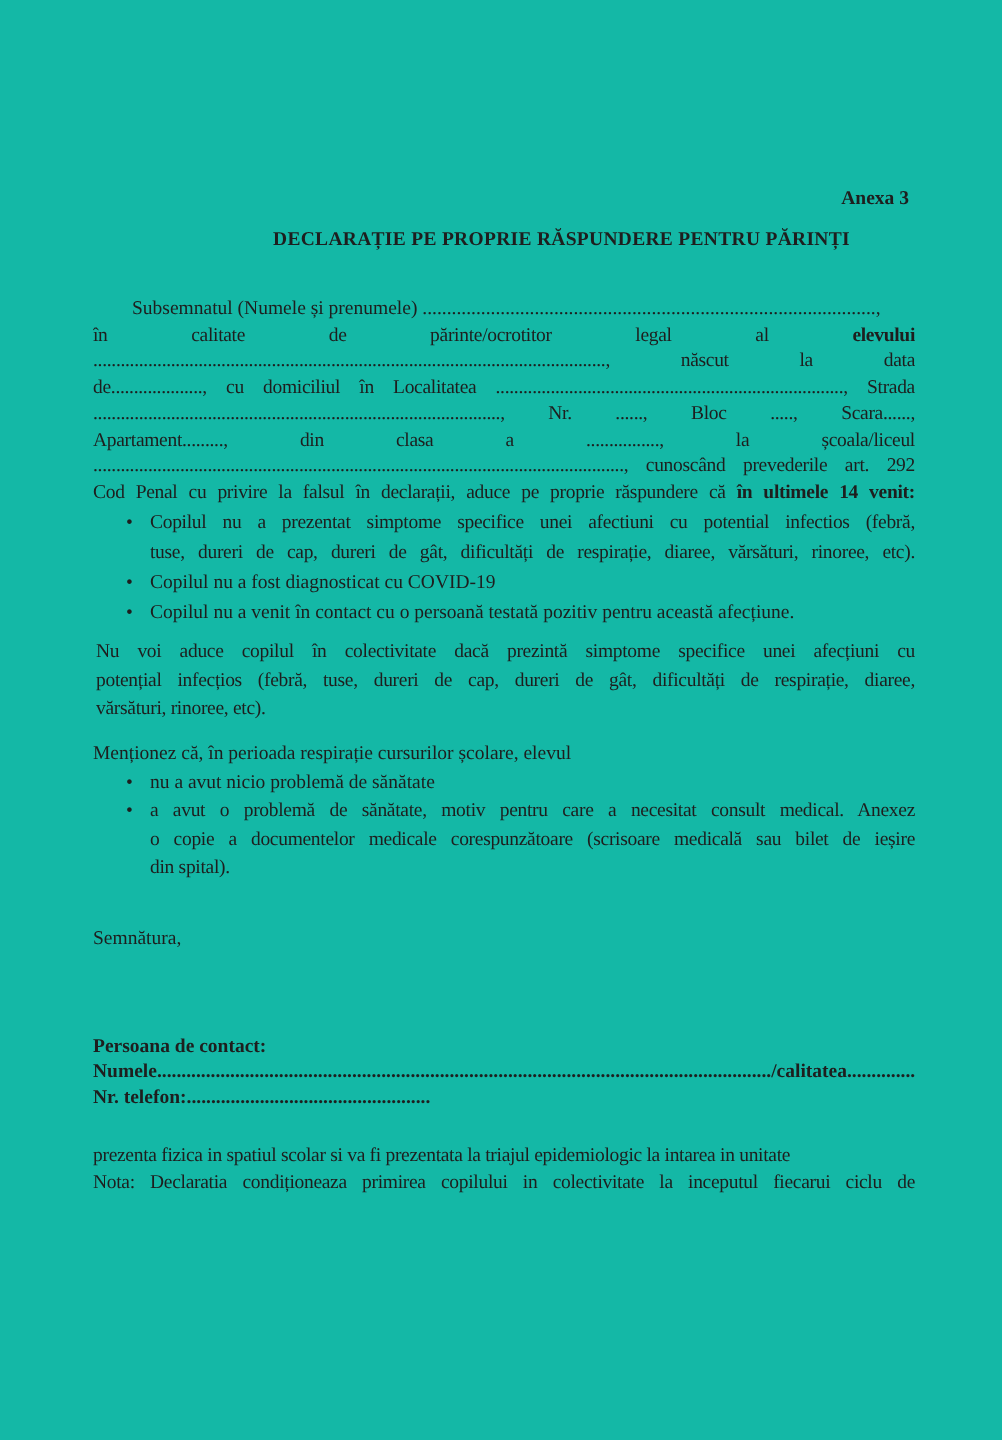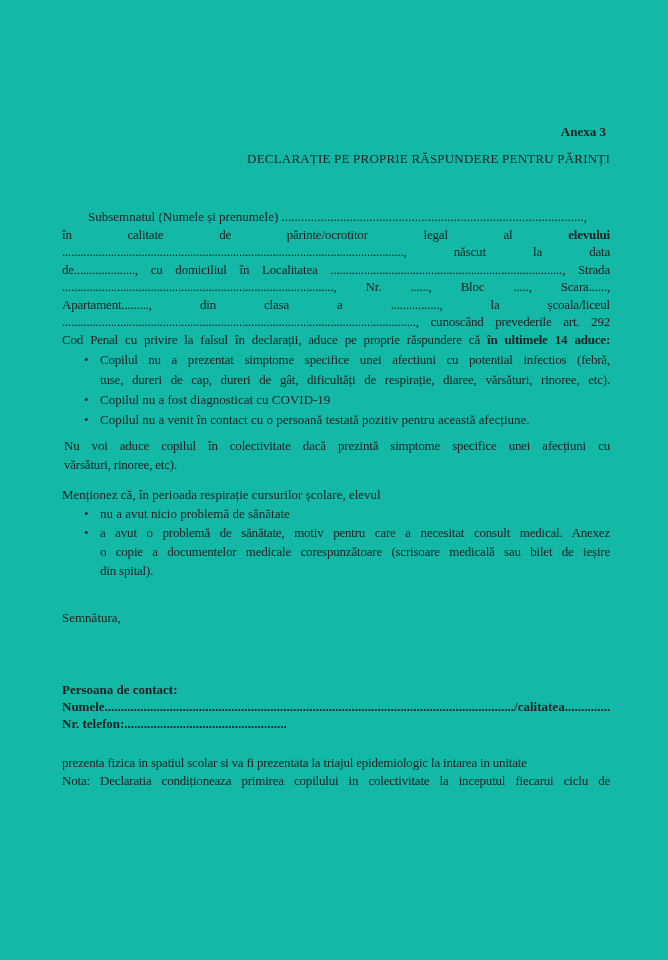--- a/index.html
+++ b/index.html
@@ -10,25 +10,25 @@
     background:#14b8a6;
     color:#1e1e1e;
     font-family:"Liberation Serif", "DejaVu Serif", serif;
     font-size:13px;
     padding:124px 58px 0 62px;
     overflow:hidden;
   }
   .annex{line-height:16px;font-weight:bold;text-align:right;padding-right:4px;}
   .title{
     margin:10px 0 0 120px;
-    font-size:13px;font-weight:normal;
-    text-align:right;line-height:18px;
+    font-size:13px;font-weight:bold;
+    text-align:left;line-height:18px;
     letter-spacing:0.2px;
   }
-  .intro{margin-top:40px;}
+  .intro{margin-top:28px;}
   .intro .ln{line-height:17.5px;}
   .ln{white-space:normal;overflow:hidden;}
   .nowrapln{white-space:nowrap;overflow:hidden;}
   .stretch{text-align:justify;text-align-last:justify;letter-spacing:-0.2px;}
   .indent1{text-indent:26px;}
   .b{font-weight:bold;}
   ul.bullets{margin:0;padding:0;list-style:none;}
   ul.bullets.g1{margin-top:2px;}
   ul.bullets.g1 li{line-height:20px;}
   ul.bullets.g2 li{line-height:19px;}
@@ -53,36 +53,37 @@
   <div class="title">DECLARAȚIE PE PROPRIE RĂSPUNDERE PENTRU PĂRINȚI</div>
 
   <div class="intro">
     <div class="ln nowrapln indent1">Subsemnatul (Numele și prenumele) .............................................................................................,</div>
     <div class="ln stretch"><span>în</span> <span>calitate</span> <span>de</span> <span>părinte/ocrotitor</span> <span>legal</span> <span>al</span> <span class="b">elevului</span></div>
     <div class="ln stretch">................................................................................................................, născut la data</div>
     <div class="ln stretch">de...................., cu domiciliul în Localitatea ............................................................................, Strada</div>
     <div class="ln stretch">........................................................................................., Nr. ......, Bloc ....., Scara......,</div>
     <div class="ln stretch">Apartament........., din clasa a ................, la școala/liceul</div>
     <div class="ln stretch">...................................................................................................................., cunoscând prevederile art. 292</div>
-    <div class="ln stretch"><span>Cod</span> <span>Penal</span> <span>cu</span> <span>privire</span> <span>la</span> <span>falsul</span> <span>în</span> <span>declarații,</span> <span>aduce</span> <span>pe</span> <span>proprie</span> <span>răspundere</span> <span>că</span> <span class="b">în</span> <span class="b">ultimele</span> <span class="b">14</span> <span class="b">aduce:</span></div>
+    <div class="ln stretch"><span>Cod</span> <span>Penal</span> <span>cu</span> <span>privire</span> <span>la</span> <span>falsul</span> <span>în</span> <span>declarații,</span> <span>aduce</span> <span>pe</span> <span>proprie</span> <span>răspundere</span> <span>că</span> <span class="b">în</span> <span class="b">ultimele</span> <span class="b">14</span> <span class="b">venit:</span></div>
   </div>
 
   <ul class="bullets g1">
     <li>
       <div>
           <div class="jl stretch">Copilul nu a prezentat simptome specifice unei afectiuni cu potential infectios (febră,</div>
           <div class="jl stretch">tuse, dureri de cap, dureri de gât, dificultăți de respirație, diaree, vărsături, rinoree, etc).</div>
         </div>
     </li>
     <li>Copilul nu a fost diagnosticat cu COVID-19</li>
     <li>Copilul nu a venit în contact cu o persoană testată pozitiv pentru această afecțiune.</li>
   </ul>
 
   <div class="para-nobring">
       <div class="jl stretch">Nu voi aduce copilul în colectivitate dacă prezintă simptome specifice unei afecțiuni cu</div>
+      <div class="jl stretch">potențial infecțios (febră, tuse, dureri de cap, dureri de gât, dificultăți de respirație, diaree,</div>
       <div class="jl">vărsături, rinoree, etc).</div>
     </div>
 
   <div class="mention">Menționez că, în perioada respirație cursurilor școlare, elevul</div>
 
   <ul class="bullets g2">
     <li>nu a avut nicio problemă de sănătate</li>
     <li>
       <div>
           <div class="jl stretch">a avut o problemă de sănătate, motiv pentru care a necesitat consult medical.  Anexez</div>

